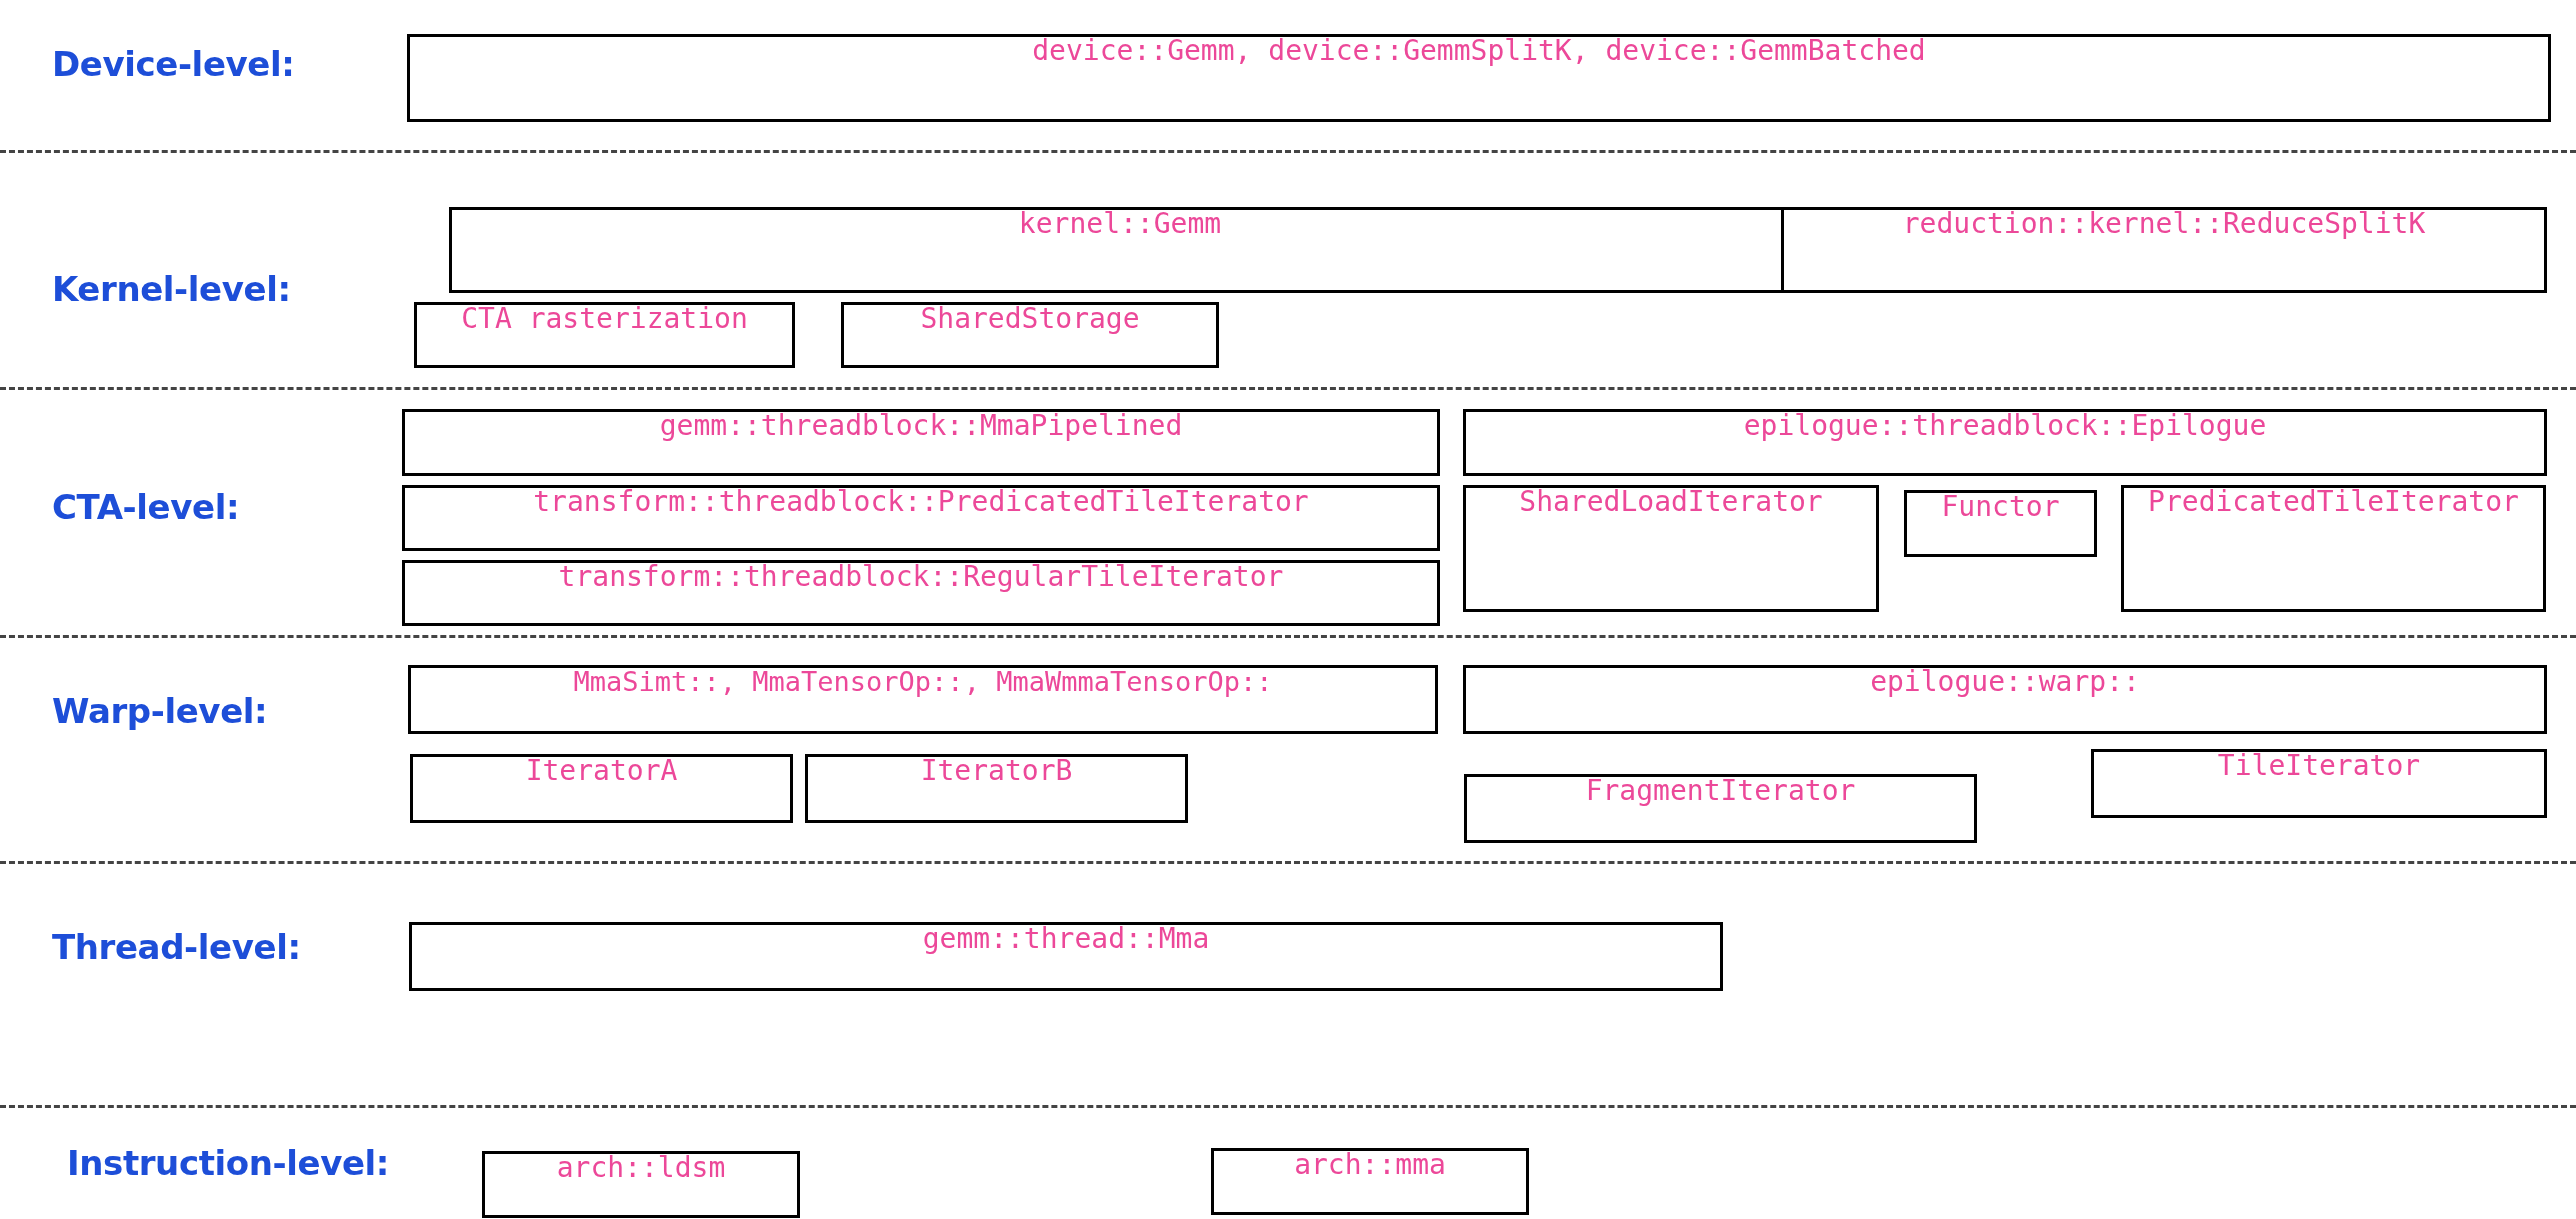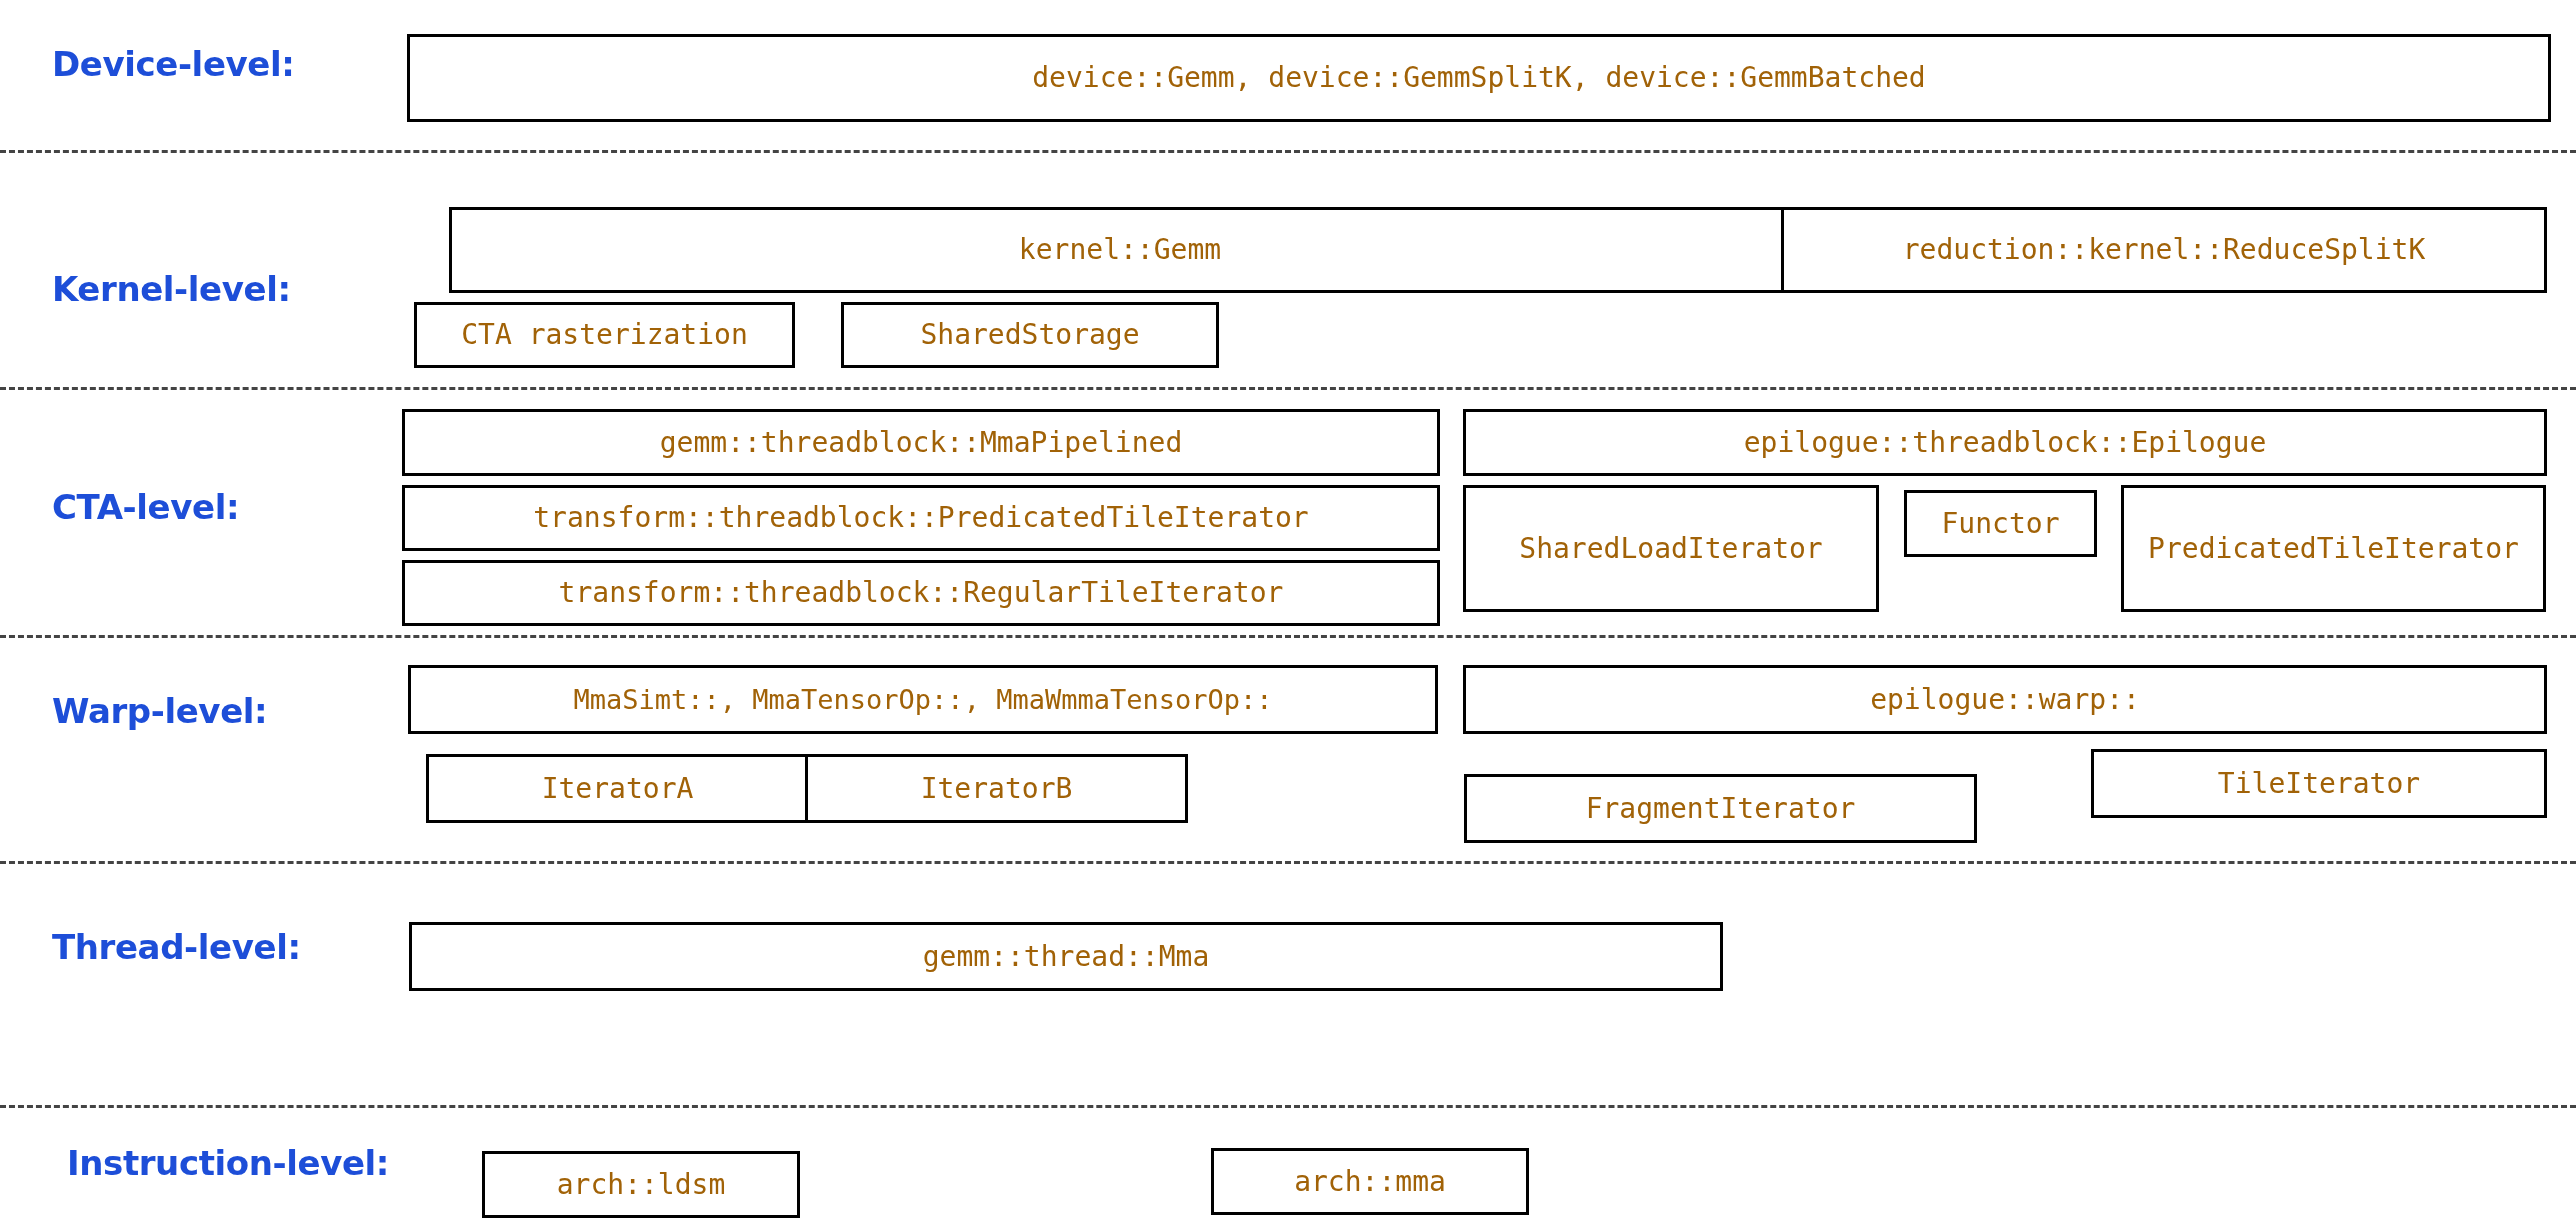--- a/index.html
+++ b/index.html
@@ -31,23 +31,22 @@
     width: 2576px;
     height: 0;
     border-top: 3.8px dashed #444444;
   }
   .box {
     position: absolute;
     box-sizing: border-box;
     border: 3.1px solid #000000;
     background: #ffffff;
     display: flex;
-    align-items: center;
     justify-content: center;
-    color: #a16207;
+    color: #ec4899;
   }
   .box span {
     font-family: "DejaVu Sans Mono", monospace;
     font-size: 28px;
     white-space: nowrap;
     line-height: 1;
   }
   .box.small span { font-size: 27px; }
 </style>
 </head>
@@ -118,21 +117,21 @@
   <div class="level-label" style="left:52px; top:694px;">Warp-level:</div>
 
   <div class="box small" style="left:408px; top:665px; width:1030px; height:69px;">
     <span>MmaSimt::, MmaTensorOp::, MmaWmmaTensorOp::</span>
   </div>
 
   <div class="box" style="left:1463px; top:665px; width:1084px; height:69px;">
     <span>epilogue::warp::</span>
   </div>
 
-  <div class="box" style="left:426px; top:754px; width:383px; height:69px;">
+  <div class="box" style="left:410px; top:754px; width:383px; height:69px;">
     <span>IteratorA</span>
   </div>
 
   <div class="box" style="left:805px; top:754px; width:383px; height:69px;">
     <span>IteratorB</span>
   </div>
 
   <div class="box" style="left:1464px; top:774px; width:513px; height:69px;">
     <span>FragmentIterator</span>
   </div>

